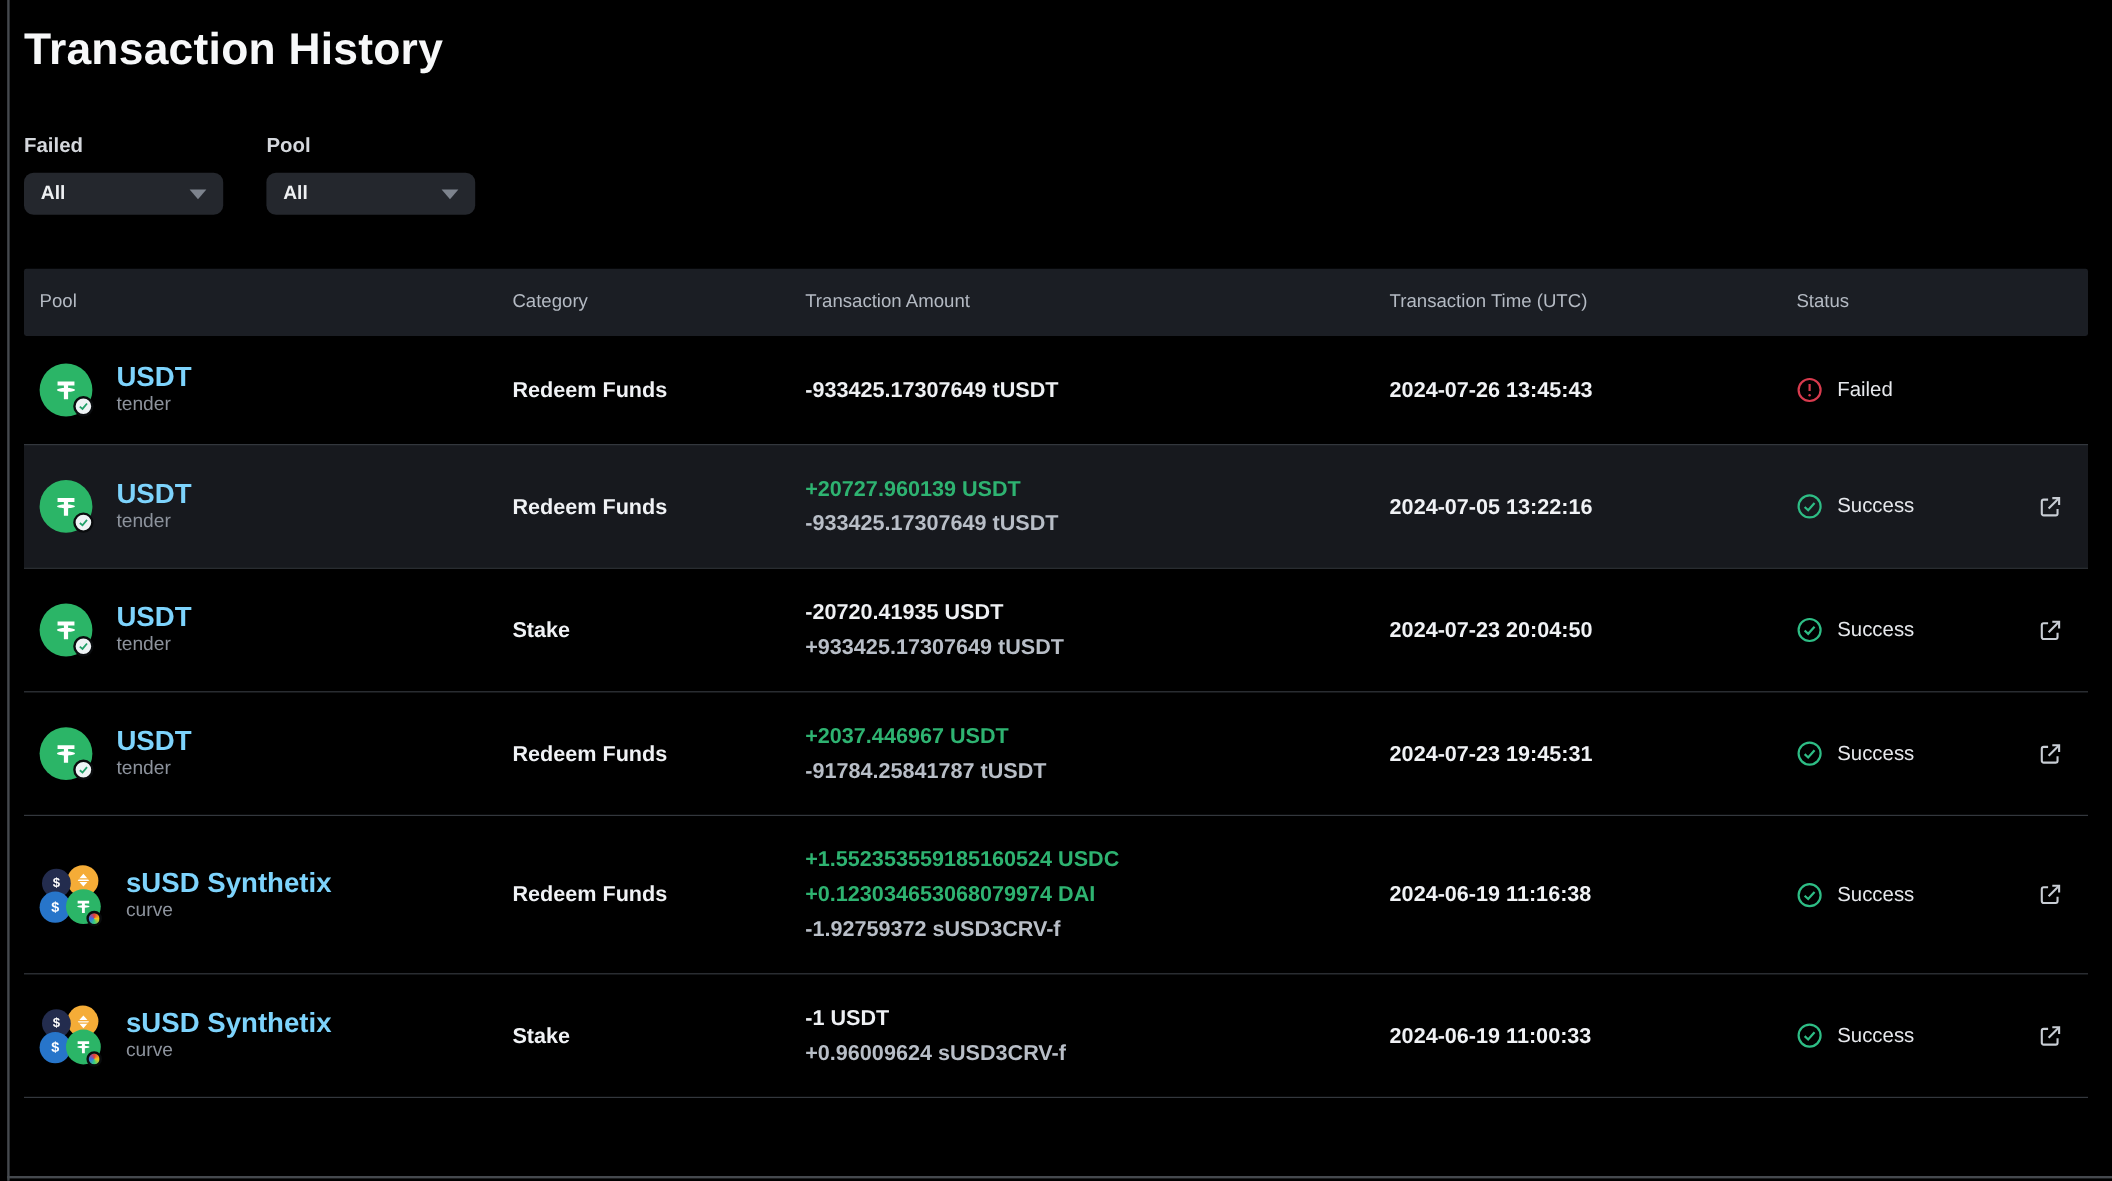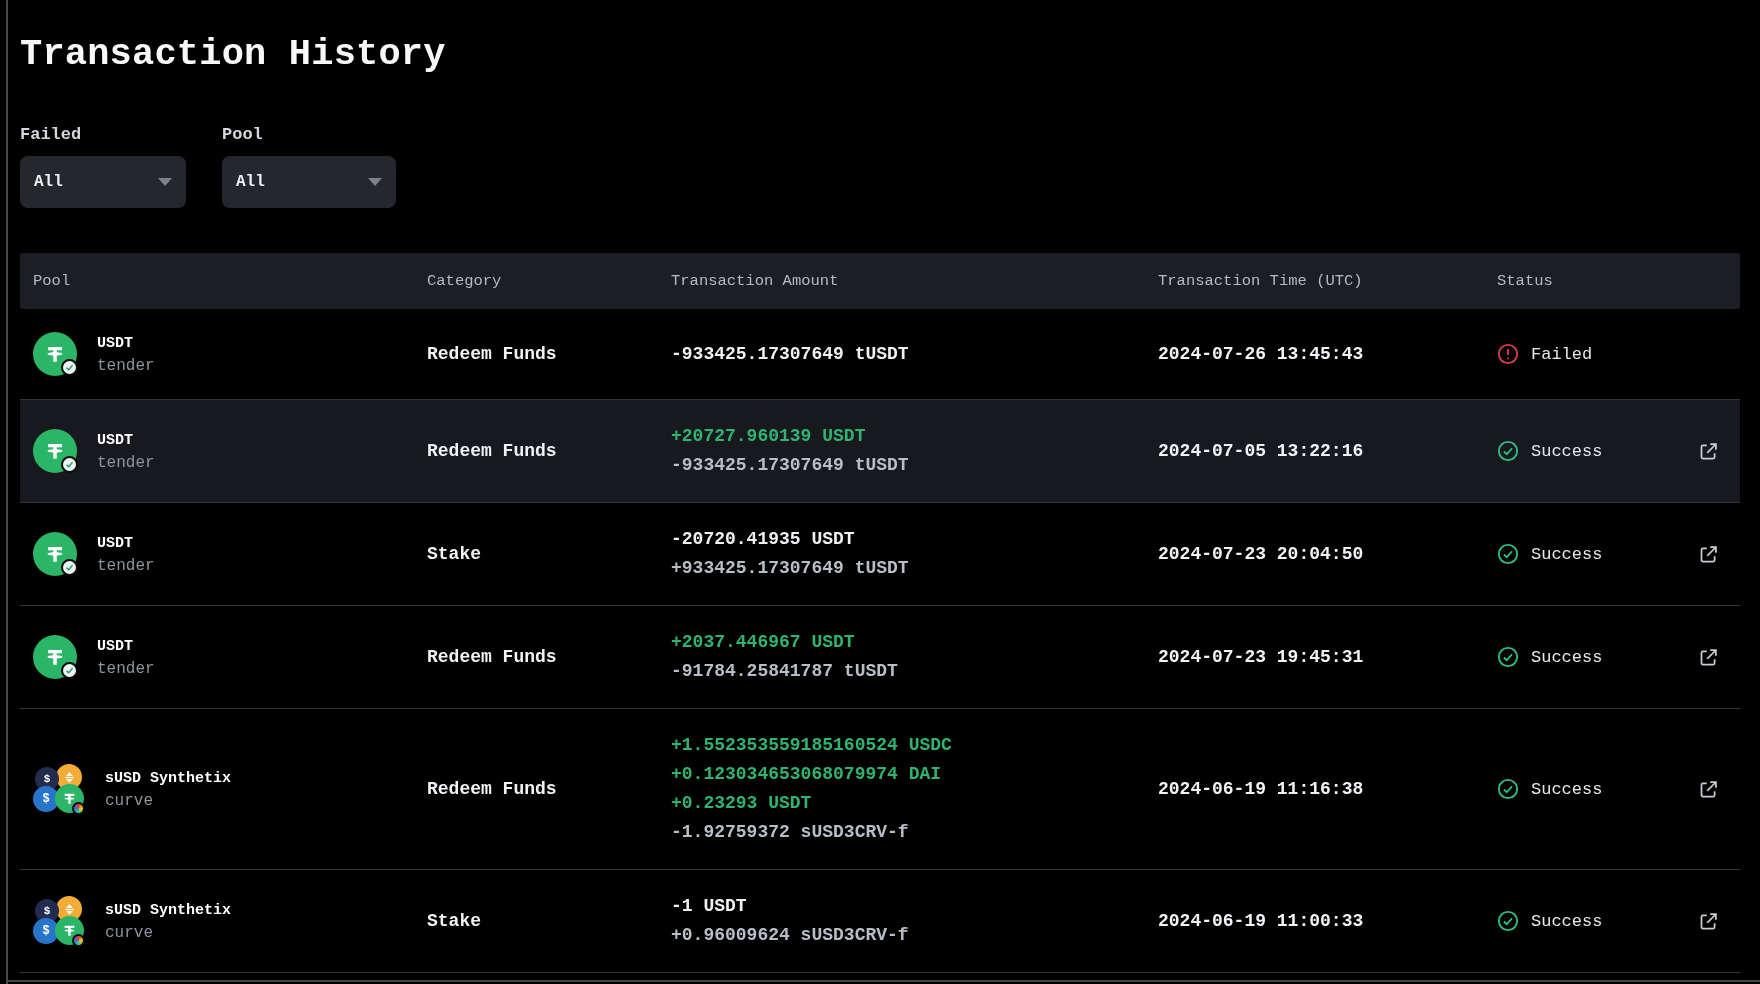--- a/index.html
+++ b/index.html
@@ -1,26 +1,26 @@
 <!DOCTYPE html>
 <html><head>
 <meta charset="utf-8">
 <style>
   * { margin:0; padding:0; box-sizing:border-box; }
   html,body { width:1760px; height:984px; background:#000; overflow:hidden;
     font-family:"Liberation Sans", sans-serif; color:#eaecef; }
   .frame-left { position:absolute; left:6px; top:0; width:2px; height:984px; background:#45494e; }
   .frame-bottom { position:absolute; left:6px; top:980px; width:1754px; height:2px; background:#45494e; }
-  .content { position:relative; padding:27px 20px 0 20px;font-family:Liberation Mono, monospace; }
+  .content { position:relative; padding:14px 20px 0 20px; }
 
   .page-title { font-size:37px; font-weight:800; color:#f7f8f9; letter-spacing:.2px; margin-top:6px; }
 
   .filters { display:flex; gap:36px; margin-top:50px; }
   .filter-label { font-size:17px; font-weight:700; color:#d4d7dc; margin-bottom:12px; }
-  .select { height:52px; background:#24272d; border-radius:8px; display:flex; align-items:center;
+  .select { height:35px; background:#24272d; border-radius:8px; display:flex; align-items:center;
     justify-content:space-between; padding:0 14px; cursor:pointer;text-align:center; }
   .select-network { width:166px; }
   .select-pool { width:174px; }
   .select-value { font-size:16px; font-weight:700; color:#eef0f2; }
   .caret { width:0; height:0; border-left:7px solid transparent; border-right:7px solid transparent;
     border-top:8px solid #7d838d; }
 
   .table { margin-top:45px; width:1720px; }
   .thead { display:flex; height:56px; align-items:center; background:#1b1e24; border-radius:2px; }
   .th { font-size:15.5px; color:#b4bac3; }
@@ -31,21 +31,21 @@
   .col-status { flex:0 0 180px; }
   .col-link { flex:1 1 auto; display:flex; justify-content:center; }
 
   .row { display:flex; align-items:center; padding:22px 0; }
   .row + .row { border-top:1px solid #33373d; }
   .row:last-child { border-bottom:1px solid #33373d; }
   .row.highlight { background:#17191e; }
   .row-1 { min-height:88px; }
 
   .pool-cell { display:flex; align-items:center; gap:20px; }
-  .pool-name { font-size:15px; font-weight:700; color:#ffffff; line-height:25px; }
+  .pool-name { font-size:23px; font-weight:700; color:#7dd3fc; line-height:25px; }
   .pool-platform { font-size:16px; color:#8d939d; line-height:21px; }
 
   .cat-cell { font-size:18px; font-weight:700; color:#f0f2f5; }
   .time-cell { font-size:18px; font-weight:700; color:#f0f2f5; }
 
   .amt { font-size:18px; font-weight:700; line-height:29px; }
   .tone-green { color:#2eb371; }
   .tone-white { color:#eef0f3; }
   .tone-gray  { color:#b8bec7; }
 
@@ -292,21 +292,20 @@
         </span>
         <div>
           <div class="pool-name">sUSD Synthetix</div>
           <div class="pool-platform">curve</div>
         </div>
       </div>
       <div class="col-cat cat-cell">Redeem Funds</div>
       <div class="col-amt">
         <div class="amt tone-green">+1.552353559185160524 USDC</div>
         <div class="amt tone-green">+0.123034653068079974 DAI</div>
-        <div class="amt tone-green">+0.23293 USDT</div>
         <div class="amt tone-gray">-1.92759372 sUSD3CRV-f</div>
       </div>
       <div class="col-time time-cell">2024-06-19 11:16:38</div>
       <div class="col-status status-cell">
         <svg width="22" height="22" viewBox="0 0 24 24" fill="none" stroke="#2ebd85" stroke-width="2">
             <circle cx="12" cy="12" r="10"></circle>
             <path d="M7.5 12.5l3.2 3L16.5 9"></path>
           </svg>
         <span class="status-label">Success</span>
       </div>

